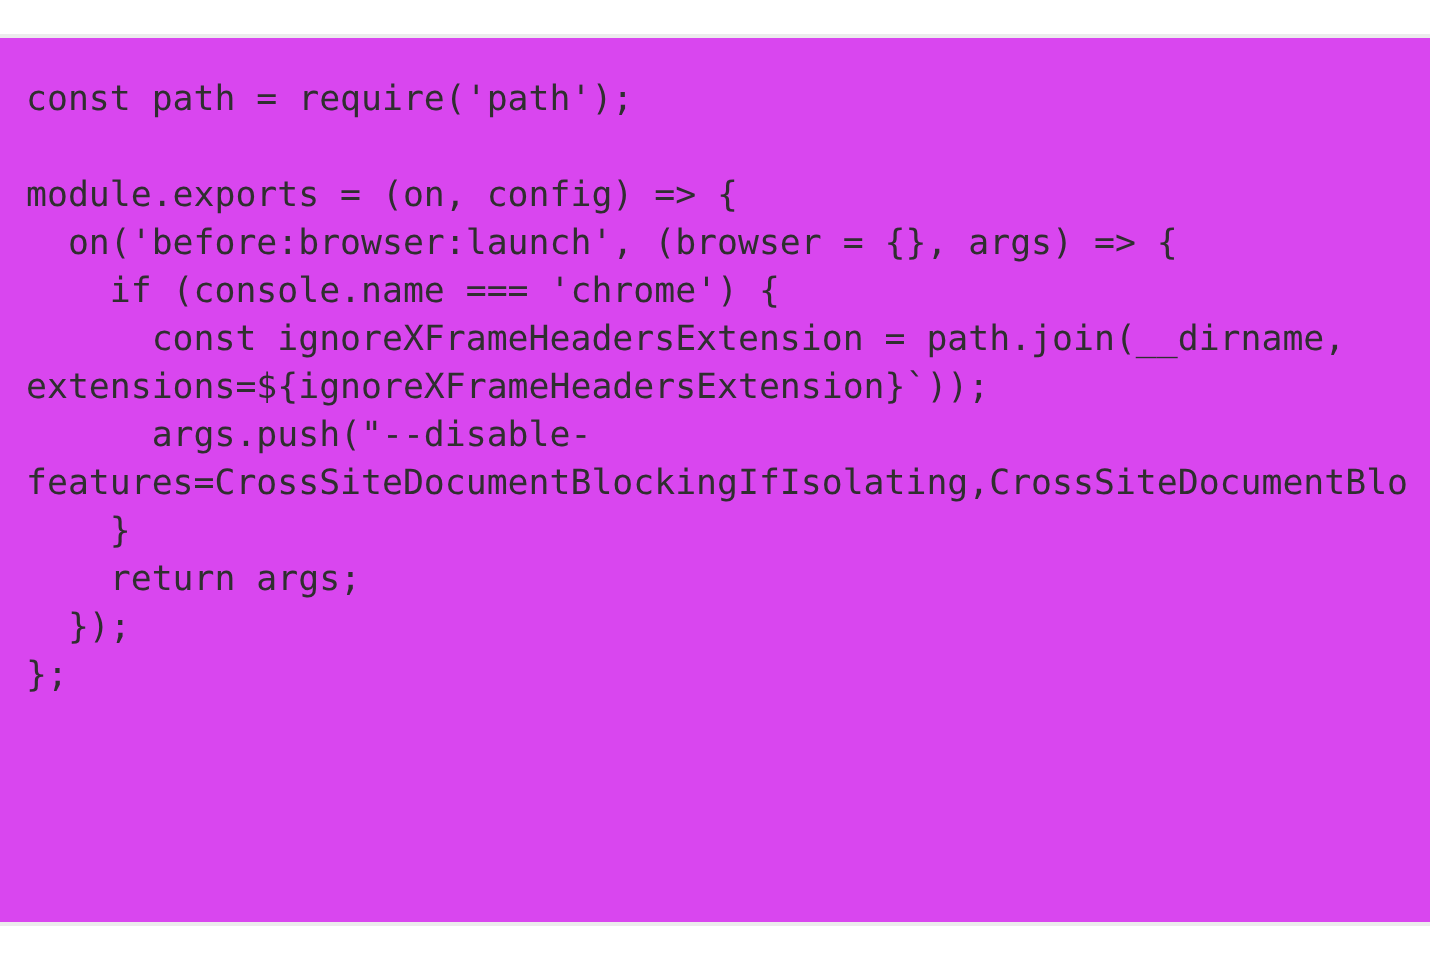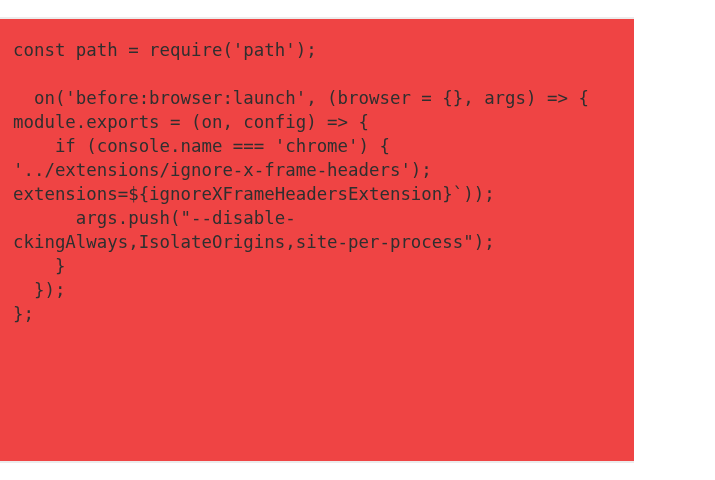--- a/index.html
+++ b/index.html
@@ -16,24 +16,24 @@
   }
   .page {
     position: absolute;
     inset: 0;
     background: #ffffff;
   }
   .code-block {
     position: absolute;
     left: 0;
     top: 17px;
-    width: 634px;
+    width: 715px;
     height: 446px;
     box-sizing: border-box;
-    background: #ef4444;
+    background: #d946ef;
     border-top: 2px solid #ececec;
     border-bottom: 2px solid #ececec;
     padding: 19px 6px 0 13px;
     overflow: hidden;
   }
   .code-line {
     white-space: pre;
     font-family: "DejaVu Sans Mono", "Liberation Mono", monospace;
     font-size: 17.4px;
     line-height: 24px;
@@ -41,24 +41,25 @@
     color: #2f2f2f;
   }
 </style>
 </head>
 <body>
 
 <div class="page">
   <div class="code-block">
     <div class="code-line">const path = require('path');</div>
     <div class="code-line"></div>
+    <div class="code-line">module.exports = (on, config) =&gt; {</div>
     <div class="code-line">  on('before:browser:launch', (browser = {}, args) =&gt; {</div>
-    <div class="code-line">module.exports = (on, config) =&gt; {</div>
     <div class="code-line">    if (console.name === 'chrome') {</div>
-    <div class="code-line">'../extensions/ignore-x-frame-headers');</div>
+    <div class="code-line">      const ignoreXFrameHeadersExtension = path.join(__dirname,</div>
     <div class="code-line">extensions=${ignoreXFrameHeadersExtension}`));</div>
     <div class="code-line">      args.push("--disable-</div>
-    <div class="code-line">ckingAlways,IsolateOrigins,site-per-process");</div>
+    <div class="code-line">features=CrossSiteDocumentBlockingIfIsolating,CrossSiteDocumentBlo</div>
     <div class="code-line">    }</div>
+    <div class="code-line">    return args;</div>
     <div class="code-line">  });</div>
     <div class="code-line">};</div>
   </div>
 </div>
 
 </body></html>

